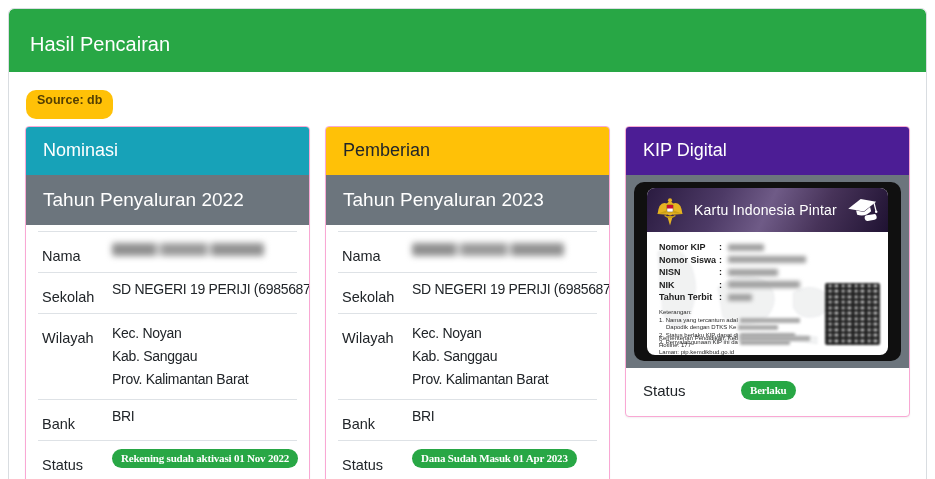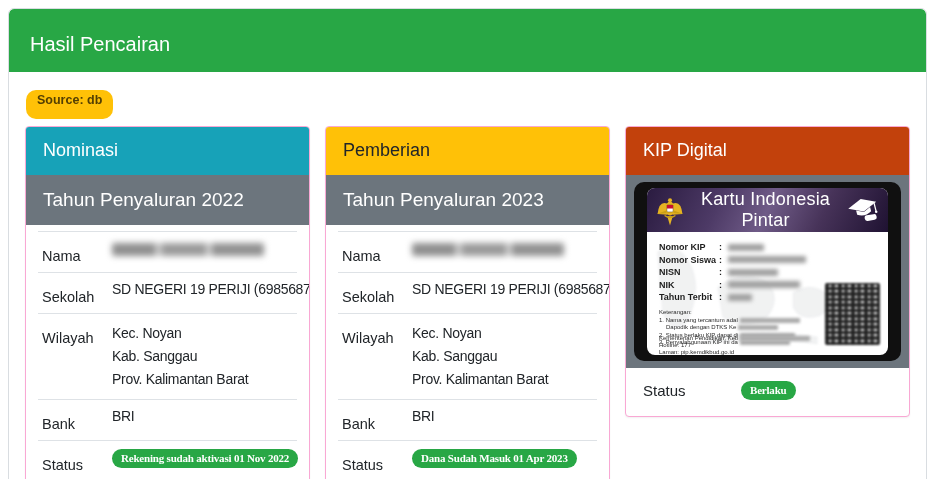--- a/index.html
+++ b/index.html
@@ -17,21 +17,21 @@
     margin:1px 0 0 1px; }
 
   .columns { display:flex; gap:15px; margin-top:7px; }
   .col { width:285px; flex:0 0 285px; display:flex; flex-direction:column; }
 
   .card { background:#fff; border:1px solid #f9a8d4; border-radius:4px;
     box-shadow:0 1px 2px rgba(0,0,0,.06); overflow:hidden; }
   .card-header { font-size:18px; padding:13px 17px 14px; color:#fff; }
   .bg-teal   { background:#17a2b8; }
   .bg-yellow { background:#ffc107; color:#212529; }
-  .bg-blue   { background:#c2410c; }
+  .bg-blue   { background:#4c1d95; }
   .section-header { background:#6c757d; color:#fff; font-size:19px; padding:14px 17px; }
 
   .card-body { padding:6px 12px 12px; }
   .trow { display:flex; border-top:1px solid #dee2e6; padding:8px 4px; font-size:14.5px; }
   .trow .lbl { width:70px; flex:0 0 70px;margin-top:8px; }
   .trow .val { flex:1; font-size:14px; letter-spacing:-0.3px; white-space:nowrap; }
   .wline { line-height:23px; }
 
   .redacted-name { width:152px; height:13px; margin-top:3px; border-radius:2px;
     background:linear-gradient(90deg,#8f8f8f 0 28%, #c9c9c9 28% 33%, #9a9a9a 33% 62%, #cfcfcf 62% 66%, #929292 66% 100%);
@@ -45,21 +45,21 @@
     border:1px solid #e2e6ea; border-radius:8px; box-shadow:0 1px 2px rgba(0,0,0,.06); }
   .next-section { margin-top:14px; height:80px; background:#6c757d; color:#fff;
     font-size:19px; padding:14px 17px; border-radius:8px 8px 0 0; }
 
   
   .kip-frame { background:#6c757d; padding:7px 8px; }
   .kip-black { background:#101010; border-radius:10px; padding:6px 13px; }
   .kip-art { position:relative; background:#fff; border-radius:8px; overflow:hidden; height:167px; }
   .kip-head { height:44px; display:flex; align-items:center; padding:0 9px;
     background:linear-gradient(115deg,#2a1b40 0%,#4d3a66 30%,#6f5b87 50%,#473359 72%,#1f1232 100%); }
-  .kip-title { flex:1; text-align:center; color:#fff; font-size:18px; letter-spacing:.2px; }
+  .kip-title { flex:1; text-align:center; color:#fff; font-size:14px; letter-spacing:.2px; }
   .kip-body { position:relative; height:123px; }
   .map-wm { position:absolute; inset:0; opacity:.14; filter:blur(1px); }
   .kip-fields { position:relative; padding:9px 0 0 12px; font-size:9px; font-weight:bold; color:#1d1d1d; }
   .kfrow { display:flex; align-items:center; height:12.5px; }
   .kfrow .kl { width:60px; flex:0 0 60px; }
   .kfrow .kc { width:9px; flex:0 0 9px; font-weight:bold; }
   .kblur { height:7px; border-radius:1px; background:#9f9f9f; filter:blur(2px); }
   .w36{width:36px}.w78{width:78px}.w50{width:50px}.w72{width:72px}.w24{width:24px}
   .kip-ket { position:absolute; left:12px; top:77px; font-size:6px; line-height:7.6px; color:#2b2b2b; width:150px; }
   .kip-ket .ind { padding-left:7px; }

